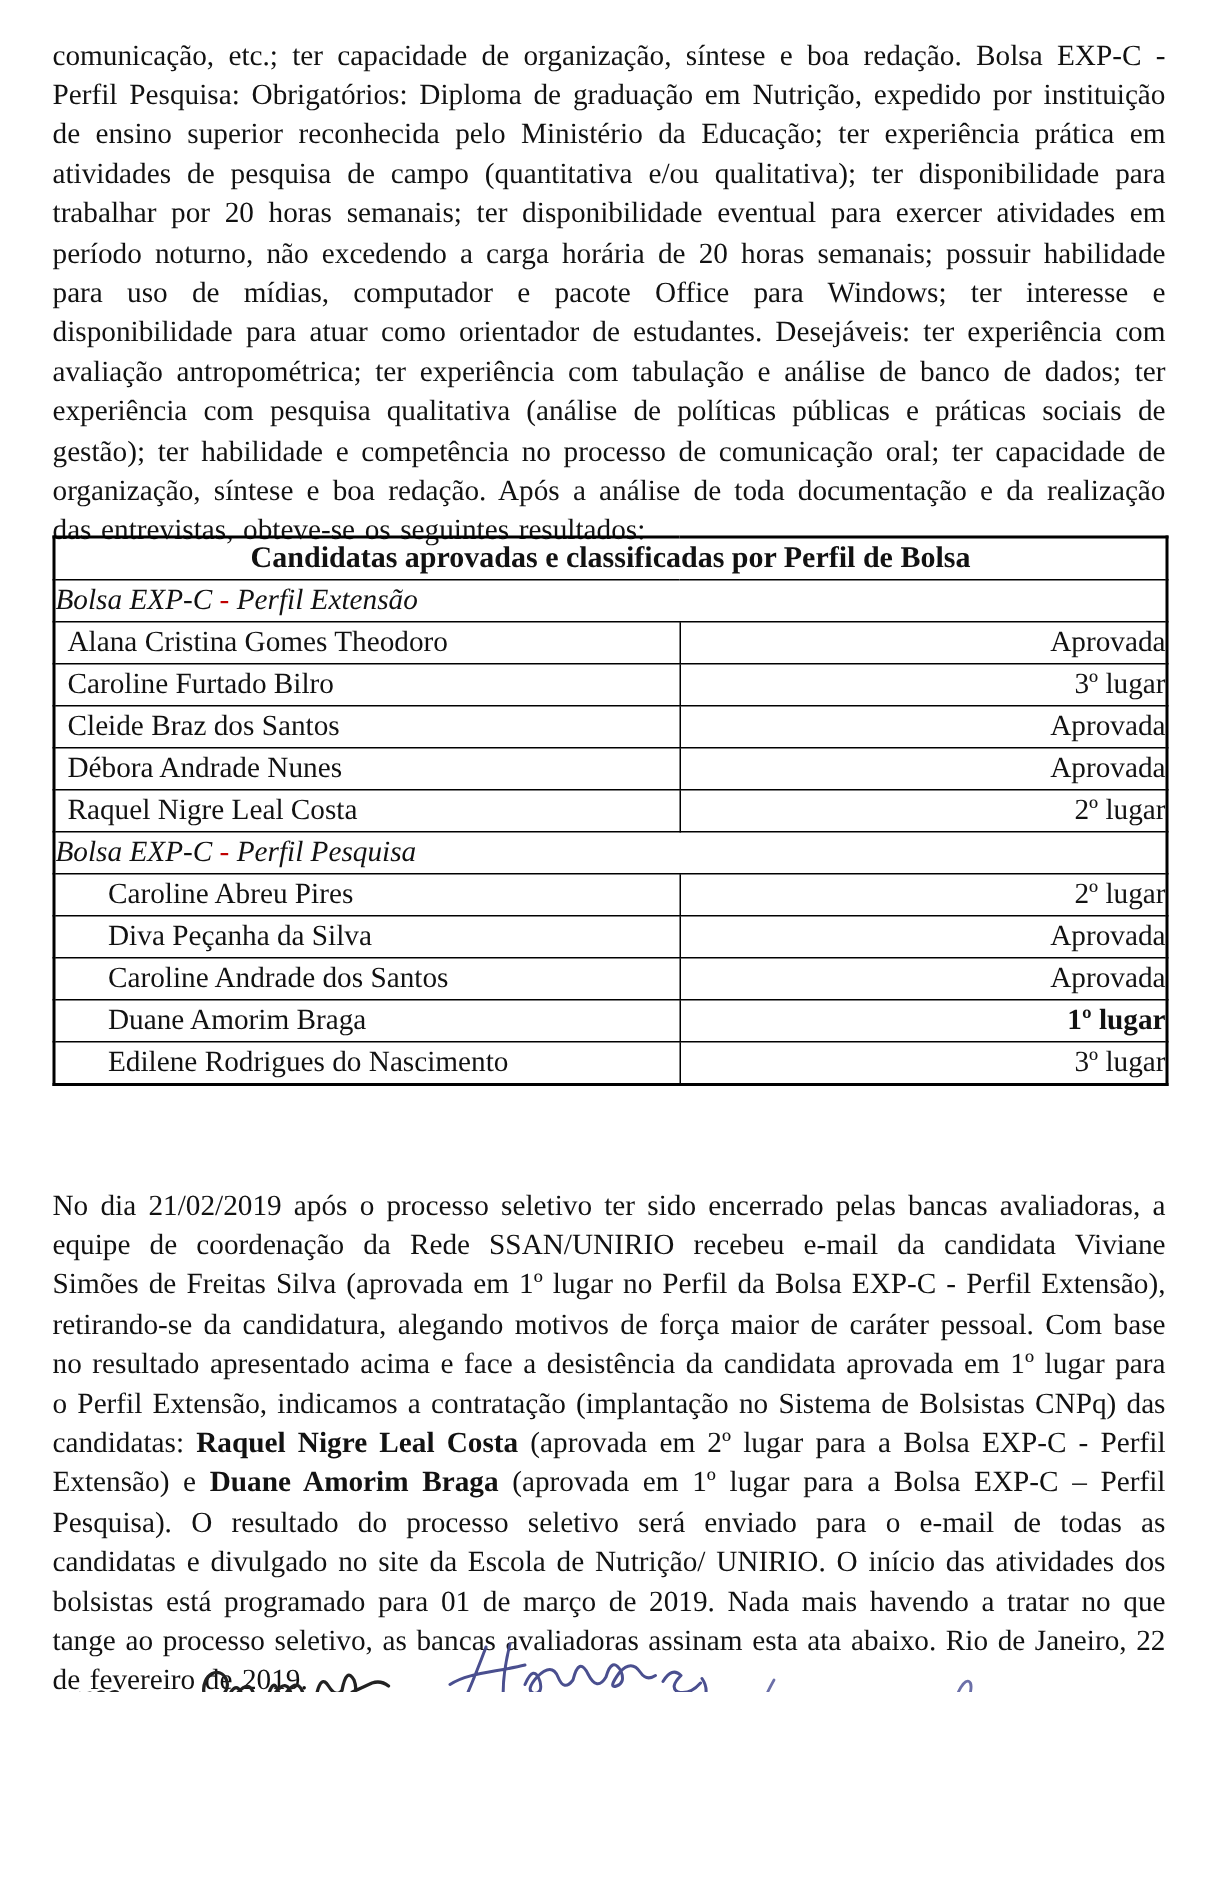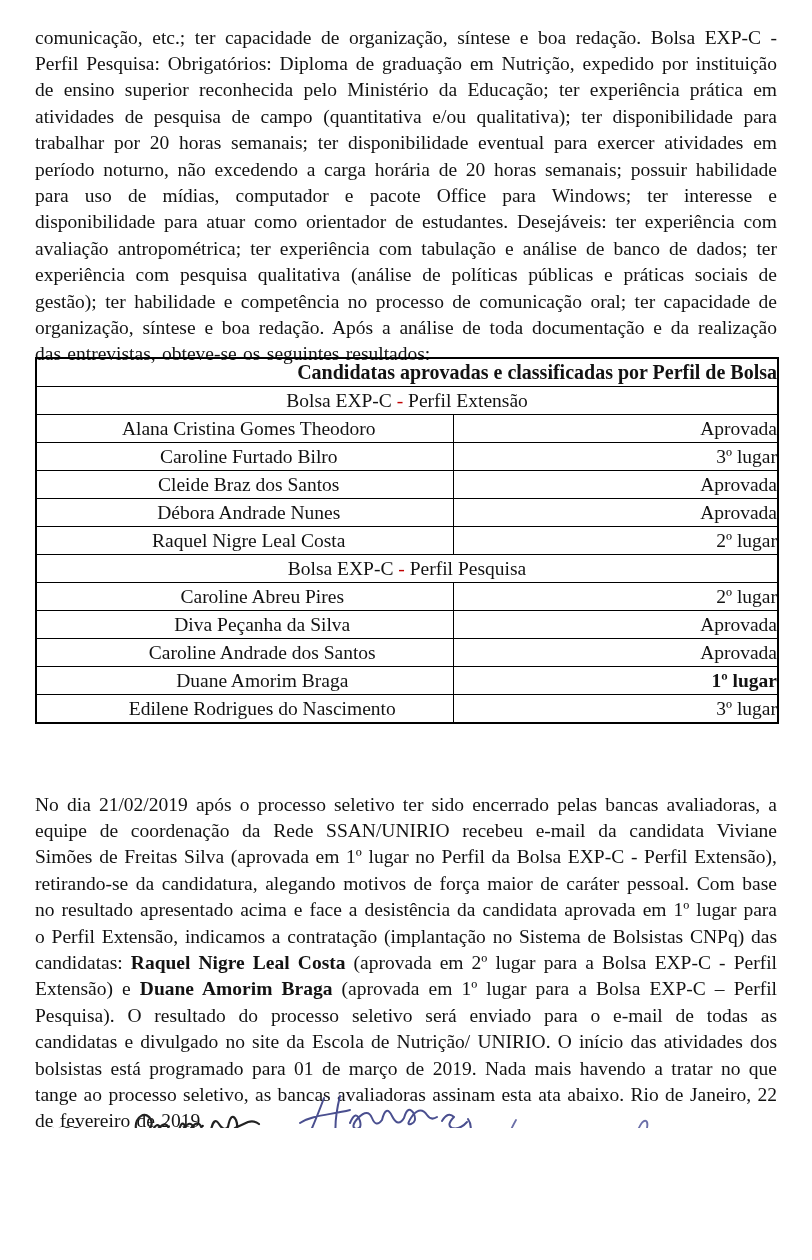--- a/index.html
+++ b/index.html
@@ -27,23 +27,23 @@
   }
   .doc-table td{
     border:1px solid #000;
     height:27px;
     font-size:19.5px;
     padding:0;
     vertical-align:middle;
     white-space:nowrap;
     overflow:hidden;
   }
-  .doc-table tr.title-row td{font-weight:bold;text-align:right;font-size:20px;}
-  .doc-table tr.sect-row td{text-align:center;}
-  td.name{padding-left:8px;text-align:center;}
+  .doc-table tr.title-row td{font-weight:bold;text-align:center;font-size:20px;}
+  .doc-table tr.sect-row td{font-style:italic;}
+  td.name{padding-left:8px;}
   td.name.ind{padding-left:35px;}
   td.result{text-align:right;}
   .red{color:#c00000;}
   .sig{position:absolute;}
   .sig path{fill:none;stroke-linecap:round;stroke-linejoin:round;}
   .footer-mark{
     position:absolute;left:78px;top:1244px;width:56px;height:13px;
     background:#3b6fb5;
   }
 </style>

